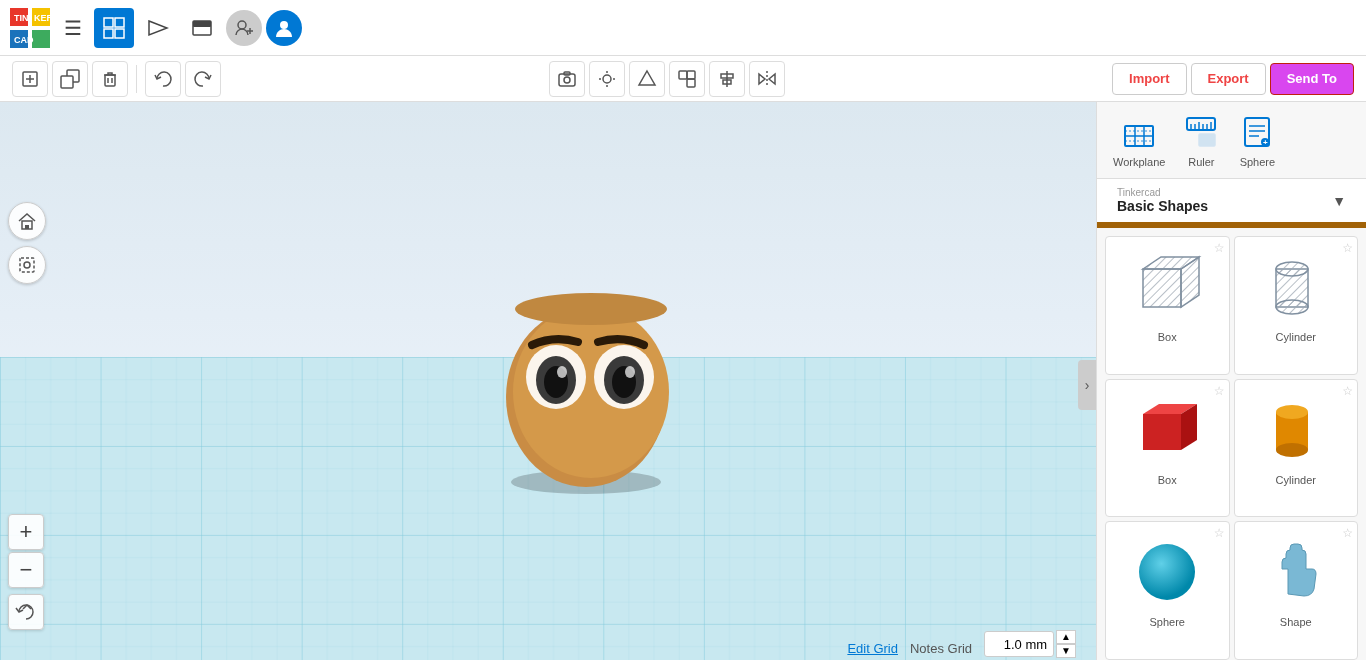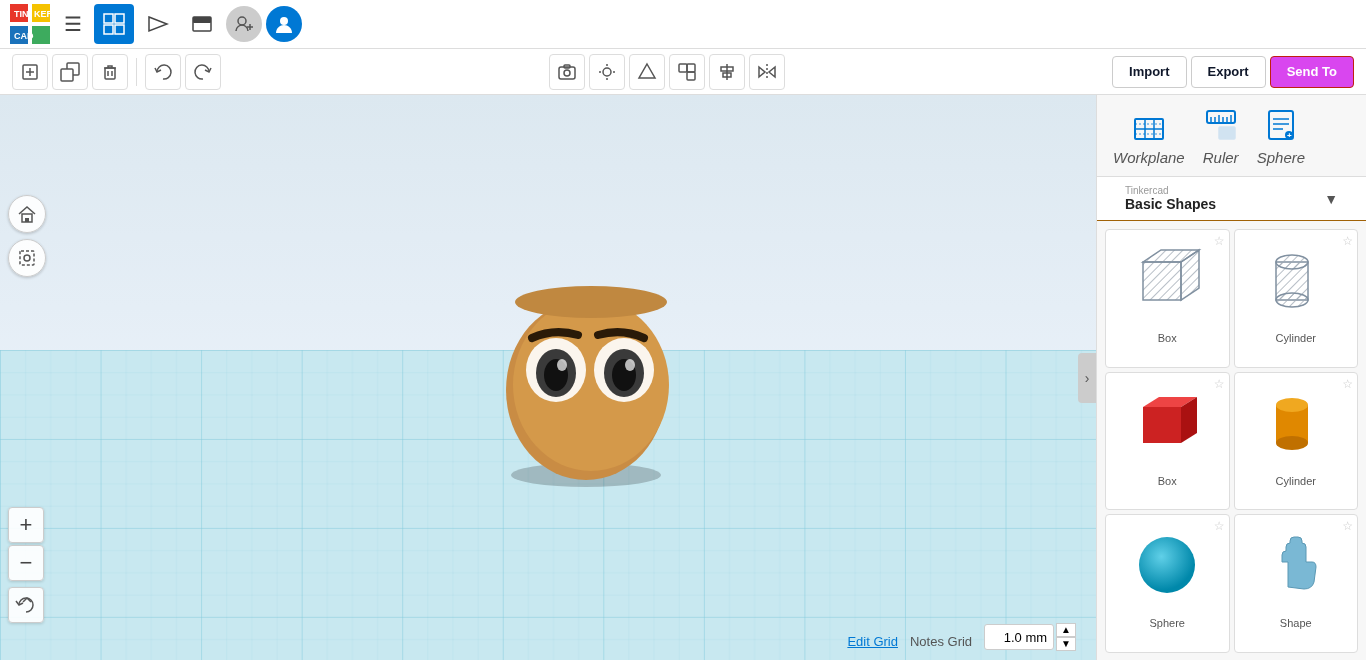--- a/index.html
+++ b/index.html
@@ -2,21 +2,21 @@
 <html><head>
   <meta charset="utf-8">
   <style>
     * { box-sizing: border-box; margin: 0; padding: 0; }
     body { font-family: 'Segoe UI', Arial, sans-serif; background: #f0f0f0; overflow: hidden; width: 1366px; height: 660px; }
 
     
     .topbar {
       display: flex;
       align-items: center;
-      height: 49px;
+      height: 56px;
       background: #fff;
       border-bottom: 1px solid #ddd;
       padding: 0 8px;
       gap: 8px;
     }
     .logo {
       width: 44px;
       height: 44px;
       display: flex;
       align-items: center;
@@ -111,21 +111,21 @@
     }
     .toolbar-action-btn {
       height: 32px;
       padding: 0 16px;
       border: 1px solid #ccc;
       border-radius: 4px;
       cursor: pointer;
       background: #fff;
       font-size: 13px;
       font-weight: 600;
-      color: #0f172a;
+      color: #ef4444;
     }
 
     
     .main {
       display: flex;
       height: calc(660px - 94px);
     }
     .vc-btn {
       width: 38px; height: 38px;
       border-radius: 50%;
@@ -243,36 +243,35 @@
       align-items: center;
       gap: 4px;
       cursor: pointer;
     }
     .panel-tool-icon {
       width: 40px; height: 40px;
       display: flex; align-items: center; justify-content: center;
       font-size: 24px;
     }
     .panel-tool-label {
-      font-size: 15px;
+      font-size: 11px;
       color: #555;
       text-align: center;
-      font-style: italic;
     }
     .workplane-icon { color: #0078d4; }
     .ruler-icon { color: #0078d4; }
     .notes-icon { color: #0078d4; }
 
     
     .shape-dropdown {
       display: flex;
       align-items: center;
       justify-content: space-between;
-      padding: 8px 28px;
-      border-bottom: 1px solid #a16207;
+      padding: 8px 20px;
+      border-bottom: 6px solid #a16207;
       cursor: pointer;
       background: #fff;
     }
     .shape-dropdown-label-top {
       font-size: 10px;
       color: #999;
     }
     .shape-dropdown-label-main {
       font-size: 14px;
       color: #222;
@@ -300,21 +299,21 @@
       cursor: pointer;
       position: relative;
     }
     .shape-icon-area {
       width: 80px; height: 80px;
       display: flex; align-items: center; justify-content: center;
     }
     .shape-name {
       font-size: 11px;
       color: #555;
-      margin-top: 14px;
+      margin-top: 6px;
     }
     .star-btn {
       position: absolute;
       top: 4px; right: 4px;
       font-size: 12px;
       color: #ccc;
       cursor: pointer;
     }
 
     

